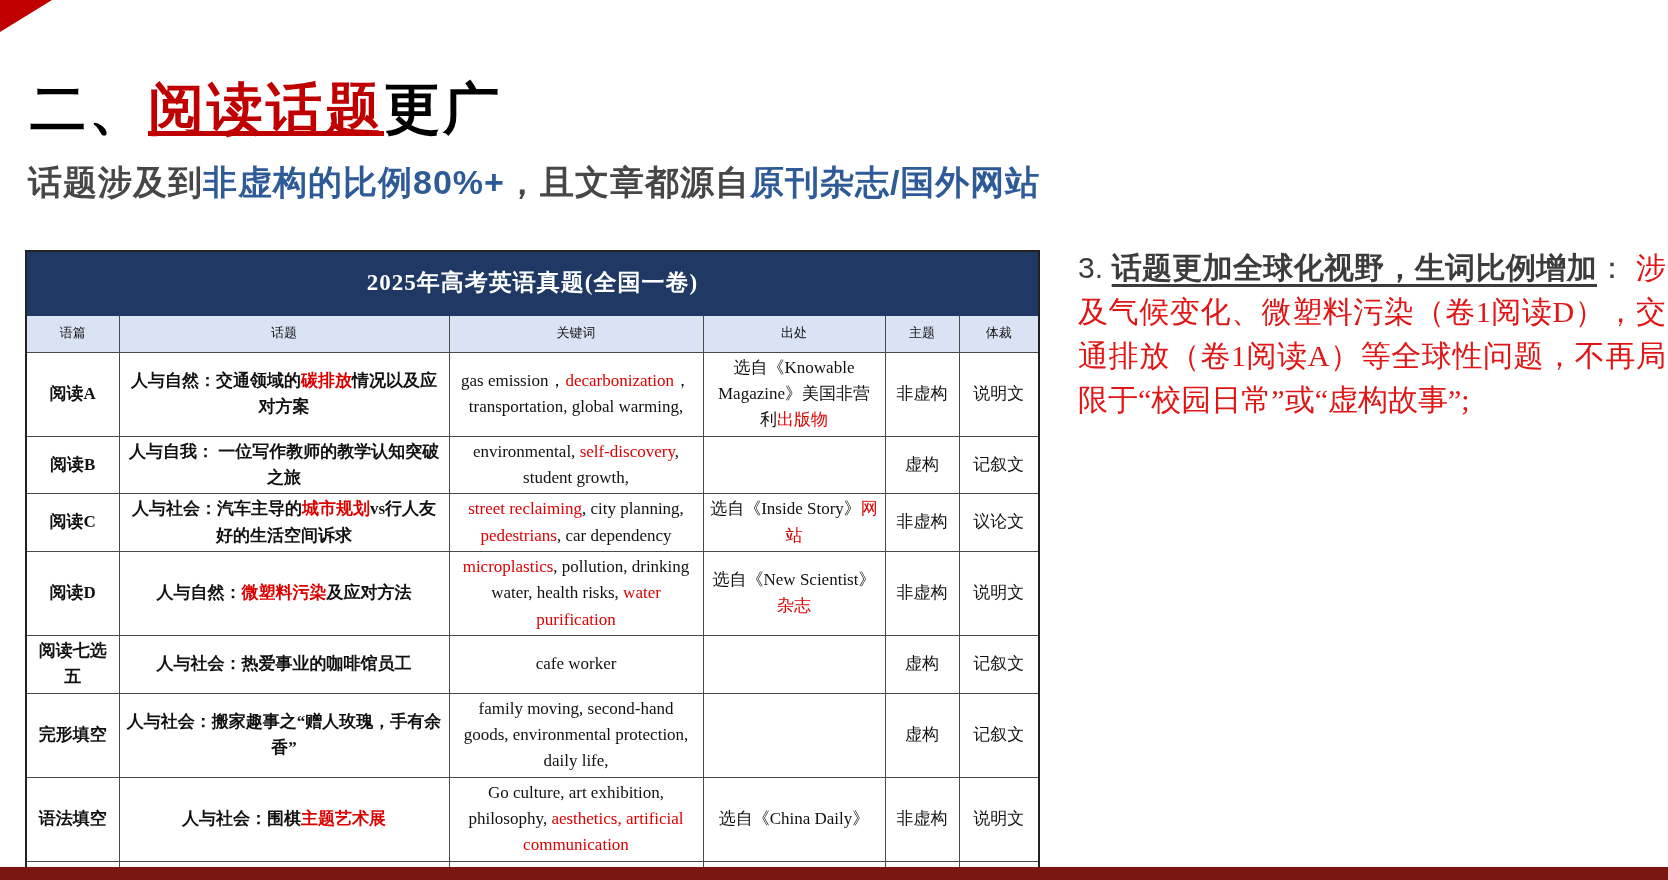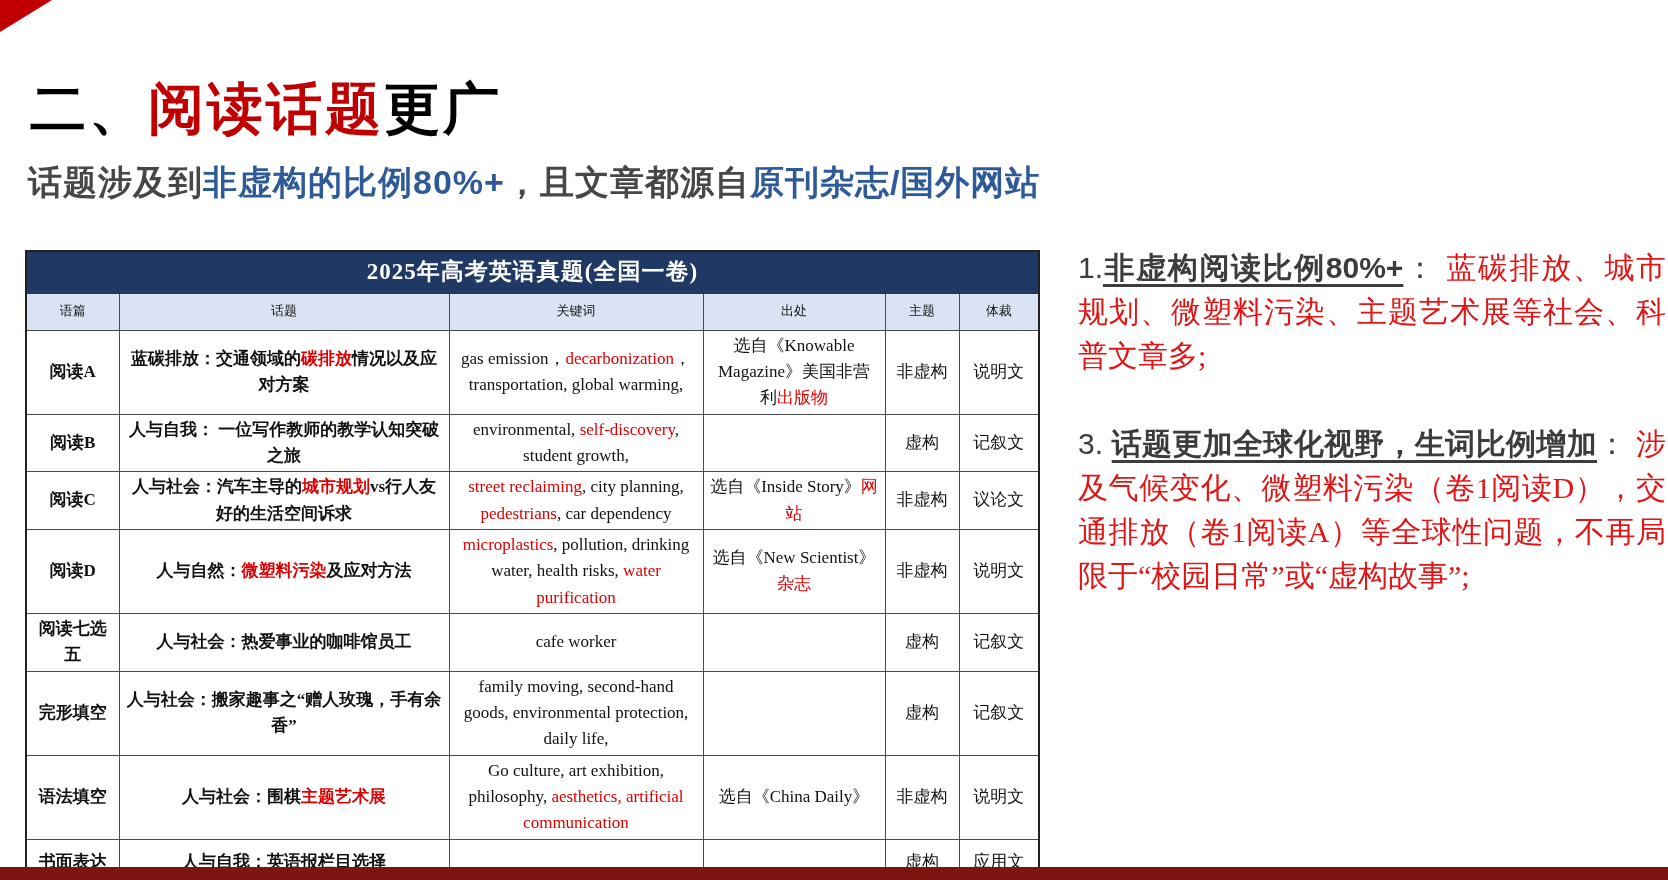--- a/index.html
+++ b/index.html
@@ -11,21 +11,21 @@
   .corner-triangle{
     position:absolute;top:0;left:0;width:0;height:0;
     border-top:32px solid var(--title-red);
     border-right:52px solid transparent;
   }
   .main-title{
     position:absolute;left:30px;top:34px;
     font-size:56px;font-weight:bold;color:#000;letter-spacing:3px;
     white-space:nowrap;
   }
-  .main-title .red{color:var(--title-red);}
+  .main-title .red{color:var(--title-red);text-decoration:underline;}
   .subtitle{
     position:absolute;left:28px;top:160px;
     font-size:34px;font-weight:bold;color:#474747;letter-spacing:1px;
     white-space:nowrap;
   }
   .subtitle .blue{color:var(--subtitle-blue);margin-top:40px;}
 
   
   .exam-table{
     position:absolute;left:25px;top:250px;width:1013px;
@@ -35,21 +35,21 @@
   }
   .exam-table td,.exam-table th{
     border:1px solid #4a4a4a;
     text-align:center;vertical-align:middle;
     padding:2px 6px;line-height:1.55;
     font-size:17px;height:46px;box-sizing:border-box;
     overflow:hidden;
   }
   .exam-table .title-row td{
     background:var(--table-header-bg);color:#fff;
-    font-size:23px;font-weight:bold;height:42px;letter-spacing:1px;
+    font-size:23px;font-weight:bold;height:64px;letter-spacing:1px;
     border:1px solid var(--table-header-bg);
   }
   .exam-table .header-row th{
     background:var(--table-subheader-bg);
     font-weight:normal;font-size:13px;height:37px;
   }
   .exam-table .cell-passage,.exam-table .cell-topic{font-weight:bold;}
   .exam-table .rd{color:var(--table-red);}
   .exam-table{border:2px solid #222;}
 
@@ -102,21 +102,21 @@
       <tr class="header-row">
         <th>语篇</th>
         <th>话题</th>
         <th>关键词</th>
         <th>出处</th>
         <th>主题</th>
         <th>体裁</th>
       </tr>
       <tr>
         <td class="cell-passage">阅读A</td>
-        <td class="cell-topic"><span>蓝碳排放：交通领域的</span><span class="rd">碳排放</span><span>情况以及应对方案</span></td>
+        <td class="cell-topic"><span>人与自然：交通领域的</span><span class="rd">碳排放</span><span>情况以及应对方案</span></td>
         <td class="cell-keywords"><span>gas emission，</span><span class="rd">decarbonization</span><span>，transportation, global warming,</span></td>
         <td class="cell-source"><span>选自《Knowable Magazine》美国非营利</span><span class="rd">出版物</span></td>
         <td class="cell-theme">非虚构</td>
         <td class="cell-genre">说明文</td>
       </tr>
       <tr>
         <td class="cell-passage">阅读B</td>
         <td class="cell-topic"><span>人与自我： 一位写作教师的教学认知突破之旅</span></td>
         <td class="cell-keywords"><span>environmental, </span><span class="rd">self-discovery</span><span>, student growth,</span></td>
         <td class="cell-source"></td>
@@ -168,17 +168,16 @@
         <td class="cell-topic"><span>人与自我：英语报栏目选择</span></td>
         <td class="cell-keywords" rowspan="2"></td>
         <td class="cell-source" rowspan="2"></td>
         <td class="cell-theme">虚构</td>
         <td class="cell-genre">应用文</td>
       </tr>
     </tbody>
 </table>
 
 <div class="notes">
-    <div class="note"><span class="note-num">1.</span><span class="note-lead">非虚构阅读比例80%+</span><span class="note-colon">： </span><span class="note-body">蓝碳排放、城市规划、微塑料污染、主题艺术展等社会、科普文章多;</span></div>
     <div class="note"><span class="note-num">3. </span><span class="note-lead">话题更加全球化视野，生词比例增加</span><span class="note-colon">： </span><span class="note-body">涉及气候变化、微塑料污染（卷1阅读D），交通排放（卷1阅读A）等全球性问题，不再局限于“校园日常”或“虚构故事”;</span></div>
   </div>
 
 <div class="bottom-bar"></div>
 
 </body></html>

